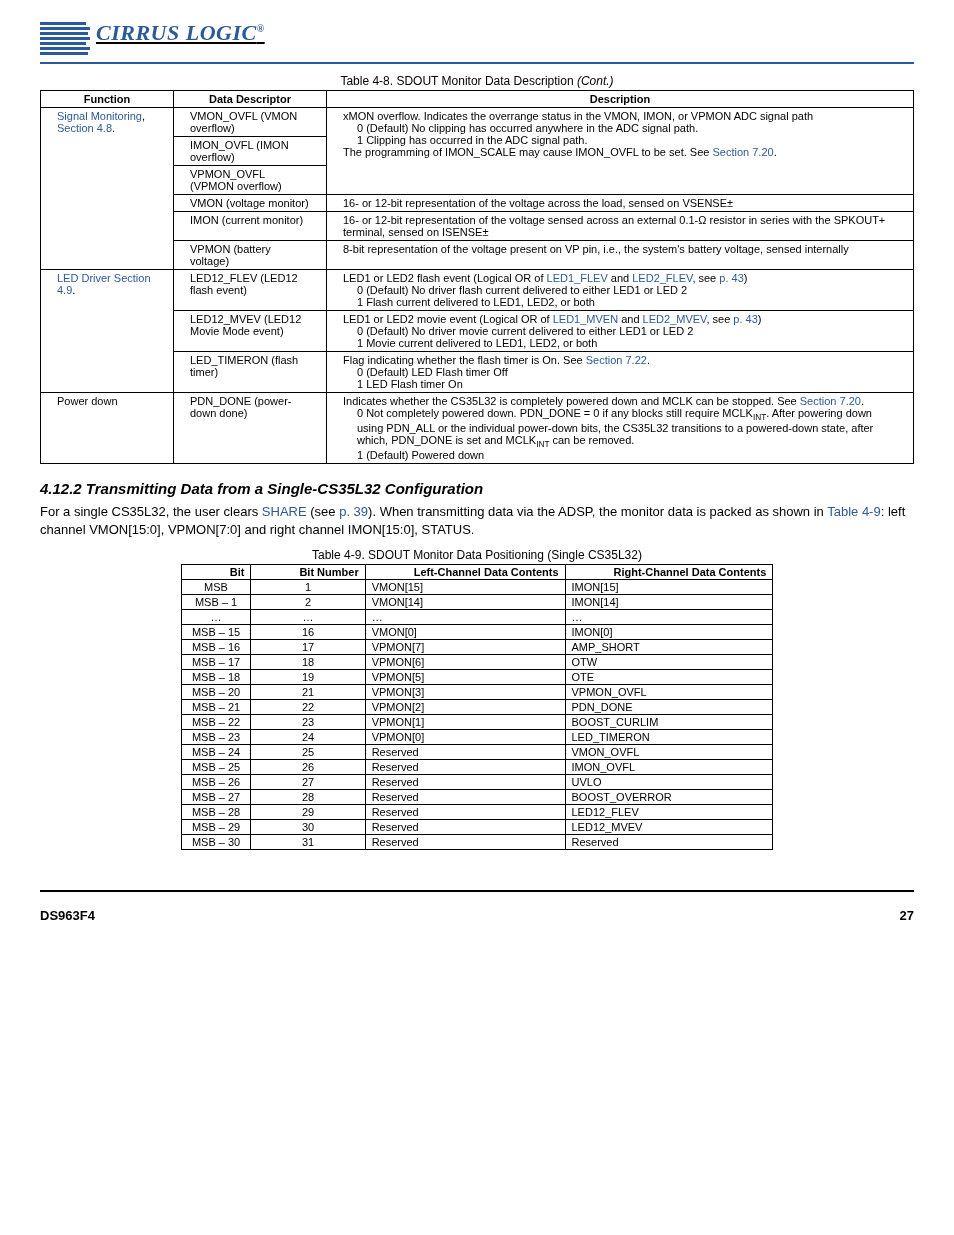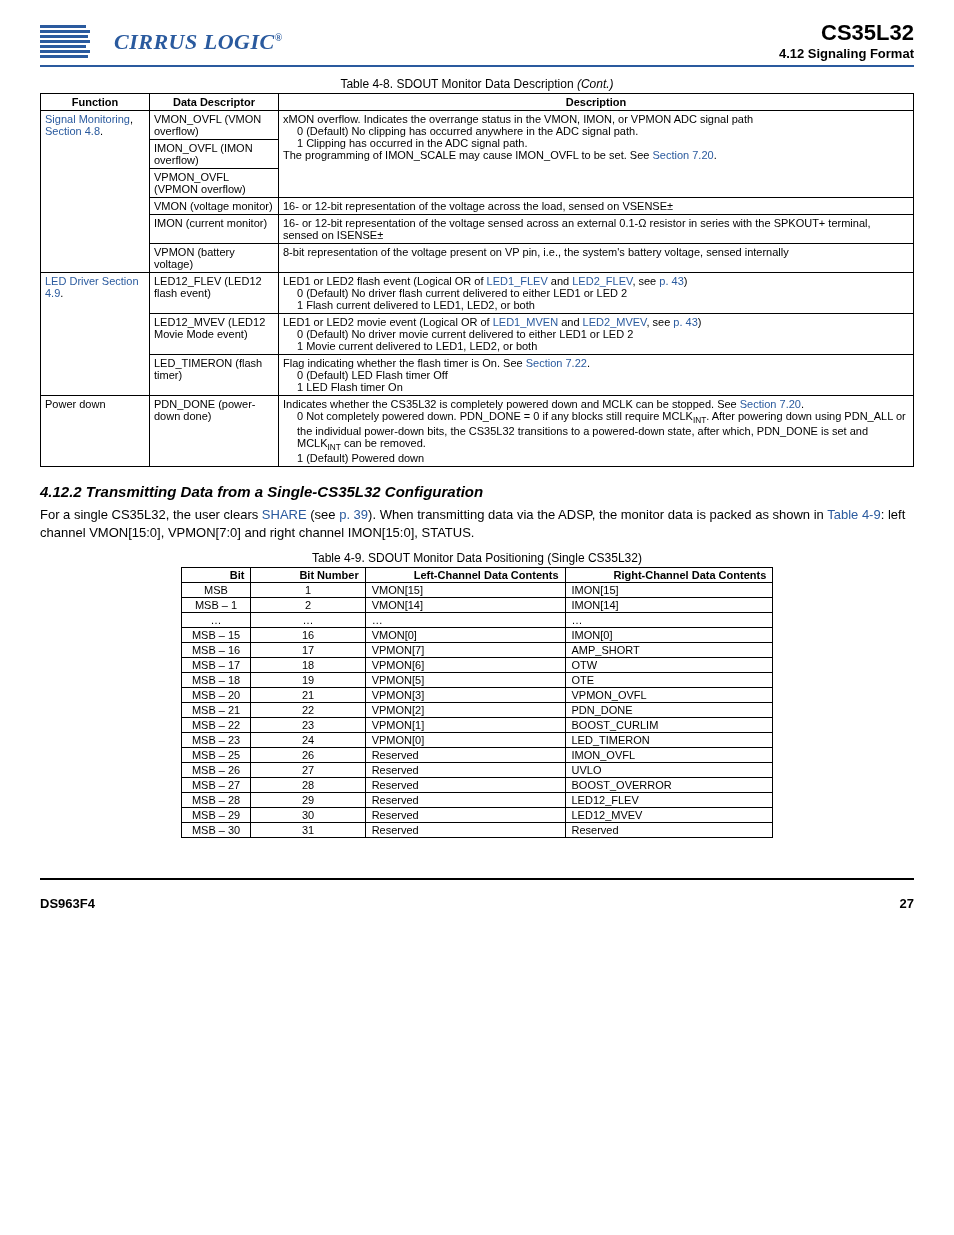--- a/index.html
+++ b/index.html
@@ -13,22 +13,23 @@
   .header {
     display: flex;
     justify-content: space-between;
     align-items: flex-end;
     border-bottom: 2px solid #2a5a9e;
     padding-bottom: 4px;
     margin-bottom: 10px;
   }
   .logo-area {
     display: flex;
-    align-items: center;
-    gap: 24px;
+    align-items: flex-start;
+    gap: 6px;
+    text-decoration: underline;
   }
   .logo-stripes {
     width: 50px;
     height: 38px;
   }
   .logo-text {
     font-family: "Times New Roman", serif;
     font-style: italic;
     font-weight: bold;
     font-size: 22px;
@@ -44,21 +45,21 @@
     font-size: 12px;
     margin: 6px 0 2px 0;
   }
   table.t48 {
     border-collapse: collapse;
     width: 100%;
     font-size: 11px;
   }
   table.t48 th, table.t48 td {
     border: 1px solid #000;
-    padding: 2px 4px;
+    padding: 2px 16px;
     vertical-align: top;
     text-align: left;
   }
   table.t48 th { text-align: center; }
   .link { color: #2a5a9e; }
   .indent1 { padding-left: 14px; display: block; }
   h3.sec {
     font-size: 15px;
     font-weight: bold;
     margin: 16px 0 6px 0;
@@ -101,24 +102,20 @@
         <rect x="0" y="17" width="50" height="3"></rect>
         <rect x="0" y="22" width="46" height="3"></rect>
         <rect x="0" y="27" width="50" height="3"></rect>
         <rect x="0" y="32" width="48" height="3"></rect>
       </g>
     </svg>
     <span class="logo-text">
       <span>CIRRUS LOGIC</span><sup style="font-size:10px;">®</sup>
     </span>
   </div>
-  <div class="title-area">
-    <div class="doc-title">CS35L32</div>
-    <div class="section-title">4.12 Signaling Format</div>
-  </div>
 </div>
 
 <div class="table-caption">
   <span>Table 4-8.  SDOUT Monitor Data Description</span><i> (Cont.)</i>
 </div>
 
 <table class="t48">
   <thead>
     <tr>
       <th style="width:100px">Function</th>
@@ -250,20 +247,26 @@
         <td>VPMON[1]</td>
         <td>BOOST_CURLIM</td>
       </tr>
       <tr>
         <td class="c">MSB – 23</td>
         <td class="c">24</td>
         <td>VPMON[0]</td>
         <td>LED_TIMERON</td>
       </tr>
       <tr>
+        <td class="c">MSB – 24</td>
+        <td class="c">25</td>
+        <td>Reserved</td>
+        <td>VMON_OVFL</td>
+      </tr>
+      <tr>
         <td class="c">MSB – 25</td>
         <td class="c">26</td>
         <td>Reserved</td>
         <td>IMON_OVFL</td>
       </tr>
       <tr>
         <td class="c">MSB – 26</td>
         <td class="c">27</td>
         <td>Reserved</td>
         <td>UVLO</td>

